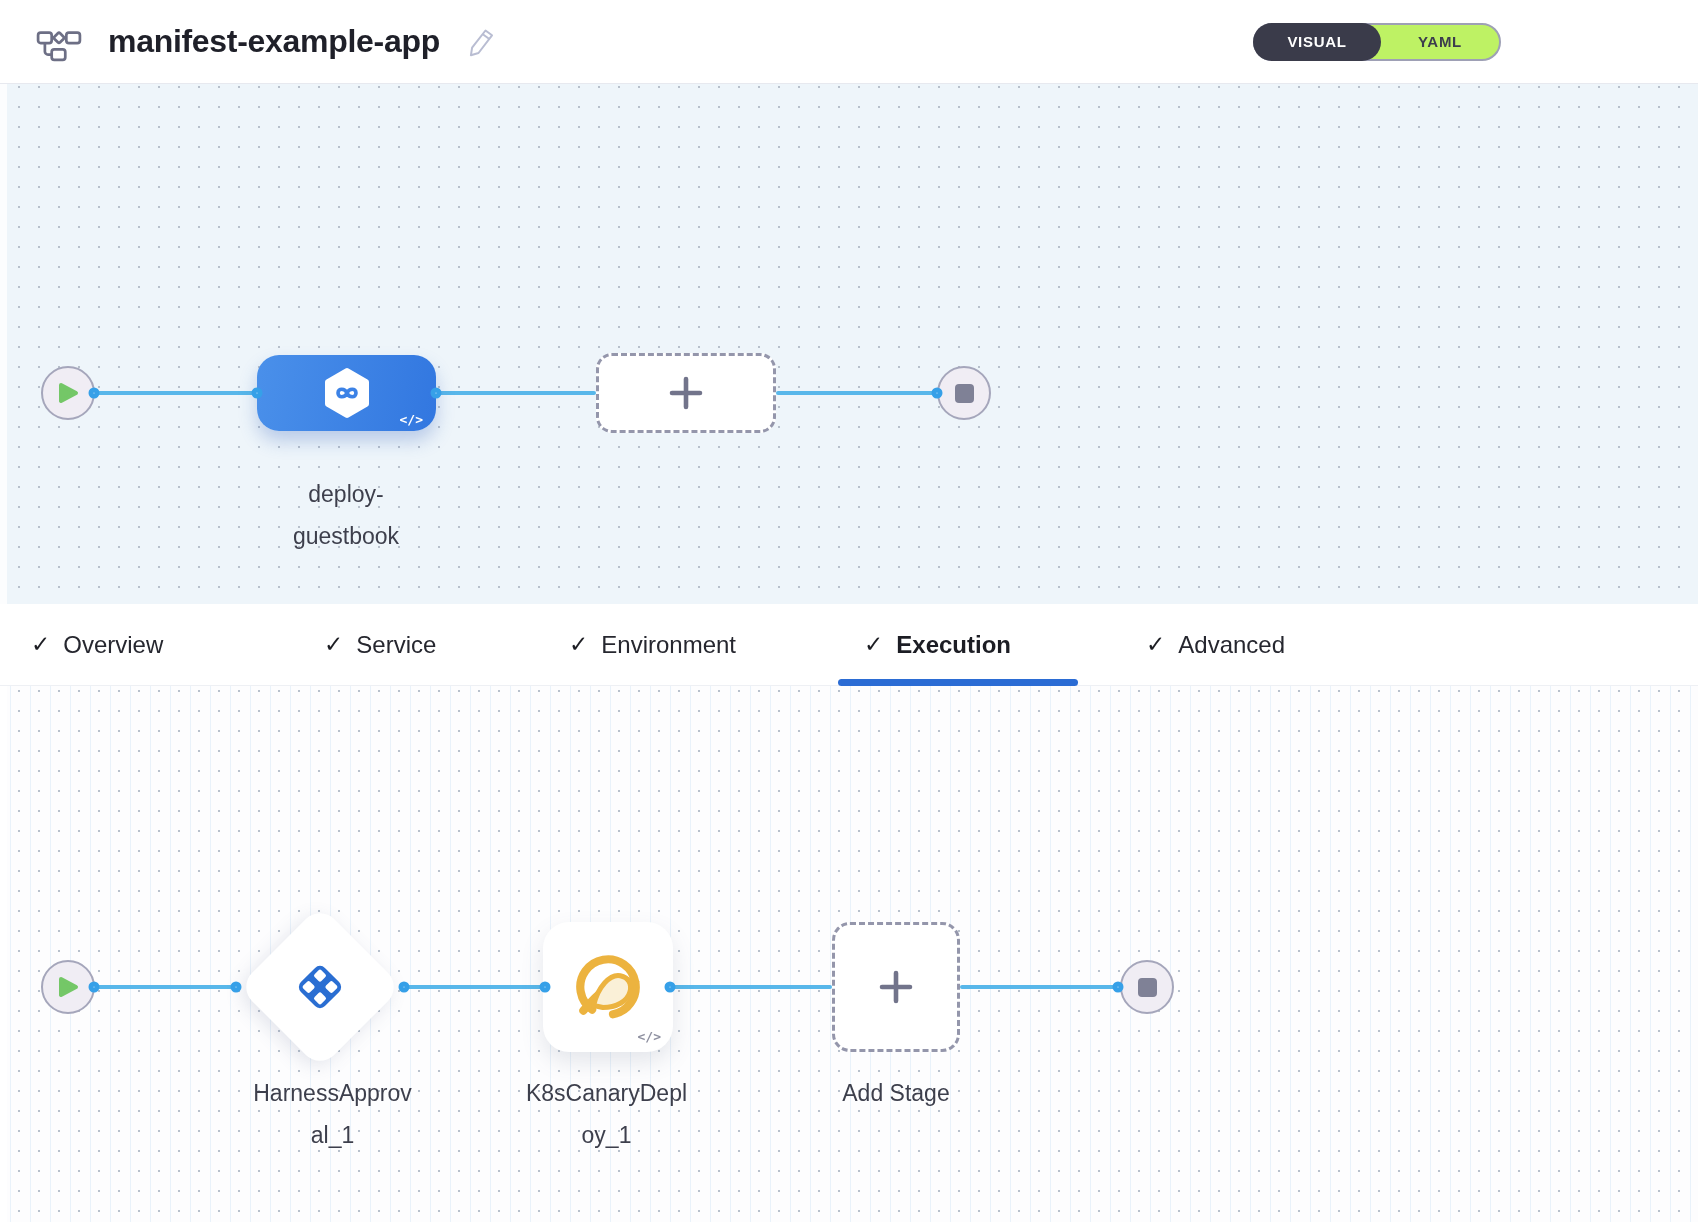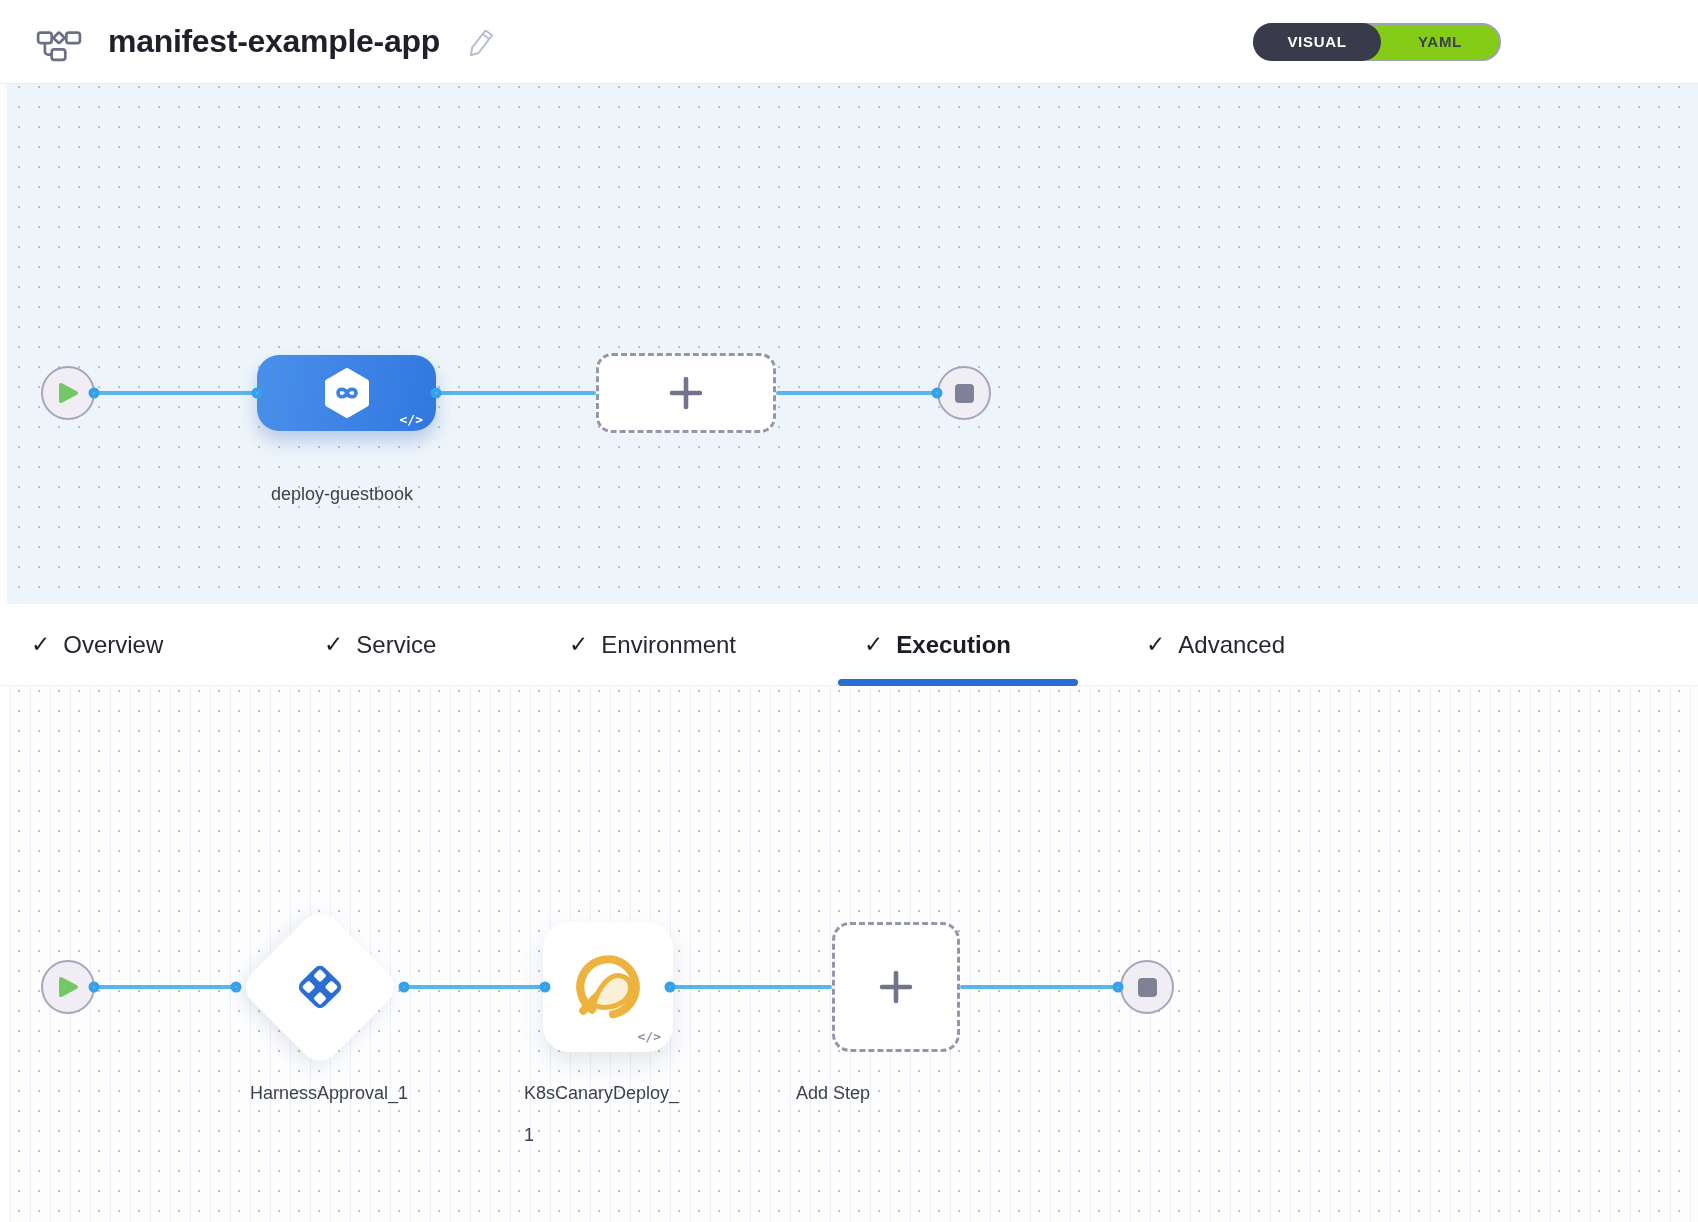--- a/index.html
+++ b/index.html
@@ -7,21 +7,21 @@
   body { font-family:"Liberation Sans","DejaVu Sans",sans-serif; background:#fff; position:relative; }
   .app { position:absolute; inset:0; }
 
   
   .topbar { position:absolute; top:0; left:0; width:1698px; height:84px; background:#fff;
             border-bottom:1px solid #e7e9ef; display:flex; align-items:center; padding:8px 36px; z-index:20; }
   .title-icon { flex:0 0 auto; display:flex; align-items:center; }
   .page-title { font-size:32px; font-weight:700; color:#1f2029; letter-spacing:-.3px; margin-left:26px; }
   .edit-btn { margin-left:24px; display:flex; align-items:center; cursor:pointer; }
   .toggle { position:relative; margin-left:auto; margin-right:161px; width:248px; height:38px;
-            border:2px solid #9ea0b5; border-radius:20px; background:#84cc16; }
+            border:2px solid #9ea0b5; border-radius:20px; background:#bef264; }
   .seg { position:absolute; top:0; bottom:0; display:flex; align-items:center; justify-content:center;
          font-size:15px; font-weight:700; letter-spacing:.7px; cursor:pointer; }
   .seg-visual { left:-2px; top:-2px; bottom:-2px; width:128px; background:#3a3b4a; color:#fff; border-radius:20px; z-index:2; }
   .seg-yaml { left:126px; right:0; color:#3c3d4d; }
 
   
   .canvas { position:absolute; left:0; width:1698px; }
   .canvas-stages { top:84px; height:520px; background-color:#eef5fa;
     background-image:radial-gradient(circle,#b7c0cb 1.3px,transparent 1.5px);
     background-size:20px 20px; background-position:9px 13px; }
@@ -57,21 +57,21 @@
 
   .diamond { position:absolute; left:262px; top:243px; width:116px; height:116px; border-radius:20px;
              background:#fff; transform:rotate(45deg); box-shadow:0 6px 18px rgba(96,105,140,.16);
              z-index:3; cursor:pointer; }
   .diamond-inner { width:100%; height:100%; transform:rotate(-45deg); display:flex;
                    align-items:center; justify-content:center; }
   .canary-node { position:absolute; left:543px; top:236px; width:130px; height:130px; border-radius:26px;
                  background:#fff; box-shadow:0 10px 22px rgba(90,100,130,.15); z-index:3; cursor:pointer;
                  display:flex; align-items:center; justify-content:center; }
 
-  .node-label { position:absolute; font-size:18px; color:#3d3f4c; line-height:42px; z-index:4; }
+  .node-label { position:absolute; text-align:center; font-size:23px; color:#3d3f4c; line-height:42px; z-index:4; }
   .lbl-stage    { left:271px; top:389px; width:150px; }
   .lbl-addstage { left:586px; top:389px; width:200px; }
   .lbl-harness  { left:238px; top:386px; width:165px; overflow-wrap:anywhere;margin-left:12px; }
   .lbl-canary   { left:524px; top:386px; width:165px; overflow-wrap:anywhere; }
   .lbl-addstep  { left:796px; top:386px; width:200px; }
 
   
   .tabbar { position:absolute; top:604px; left:0; width:1698px; height:82px; background:#fff;
             border-bottom:1px solid #eef0f4; z-index:15; }
   .tab { position:absolute; top:0; height:100%; display:flex; align-items:center; gap:13px;
@@ -216,16 +216,16 @@
 
     <span class="dot" style="left:94px;top:301px;"></span>
     <span class="dot" style="left:236px;top:301px;"></span>
     <span class="dot" style="left:404px;top:301px;"></span>
     <span class="dot" style="left:545px;top:301px;"></span>
     <span class="dot" style="left:670px;top:301px;"></span>
     <span class="dot" style="left:1118px;top:301px;"></span>
 
     <div class="node-label lbl-harness">HarnessApproval_1</div>
     <div class="node-label lbl-canary">K8sCanaryDeploy_1</div>
-    <div class="node-label lbl-addstep">Add Step</div>
+    <div class="node-label lbl-addstep">Add Stage</div>
   </section>
 
 </div>
 
 </body></html>

